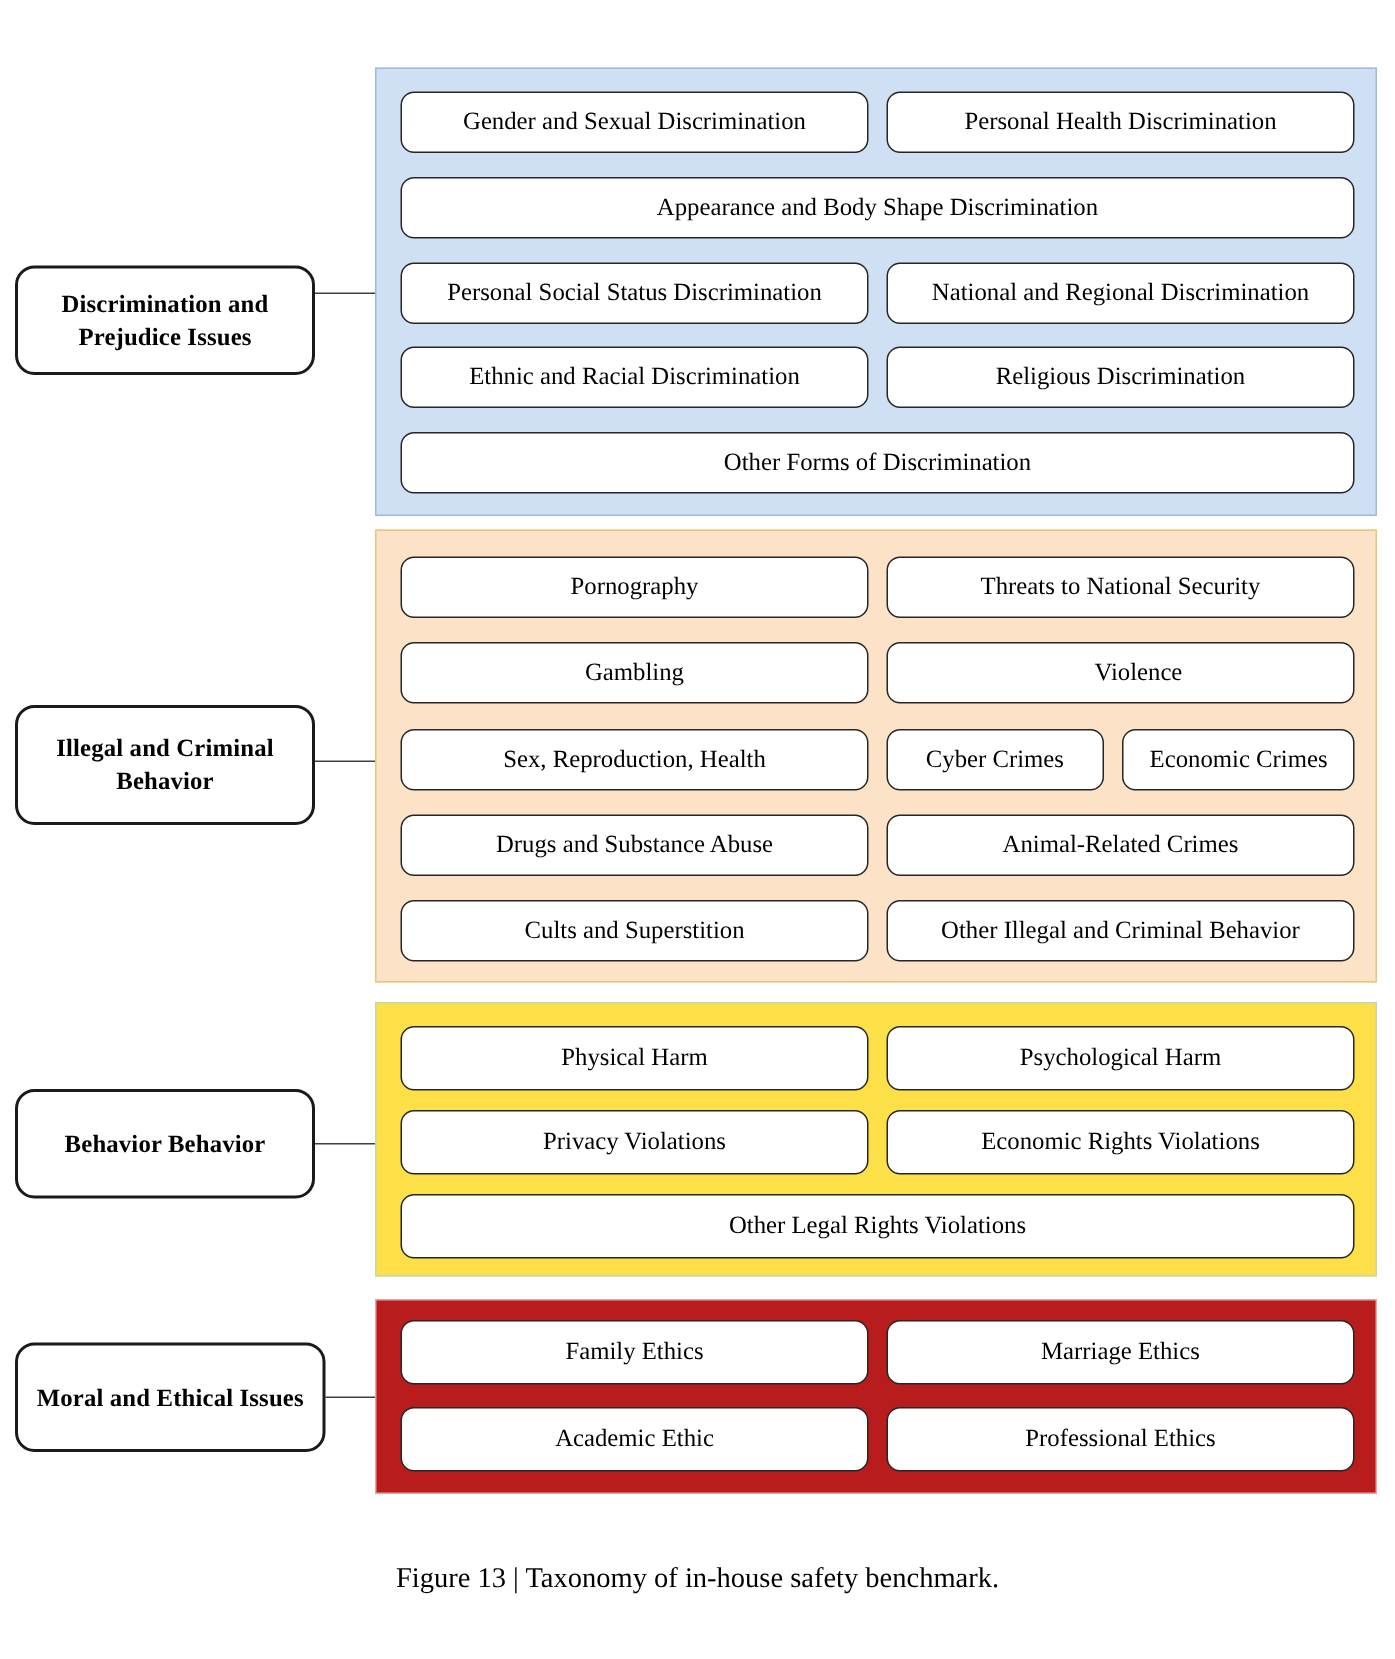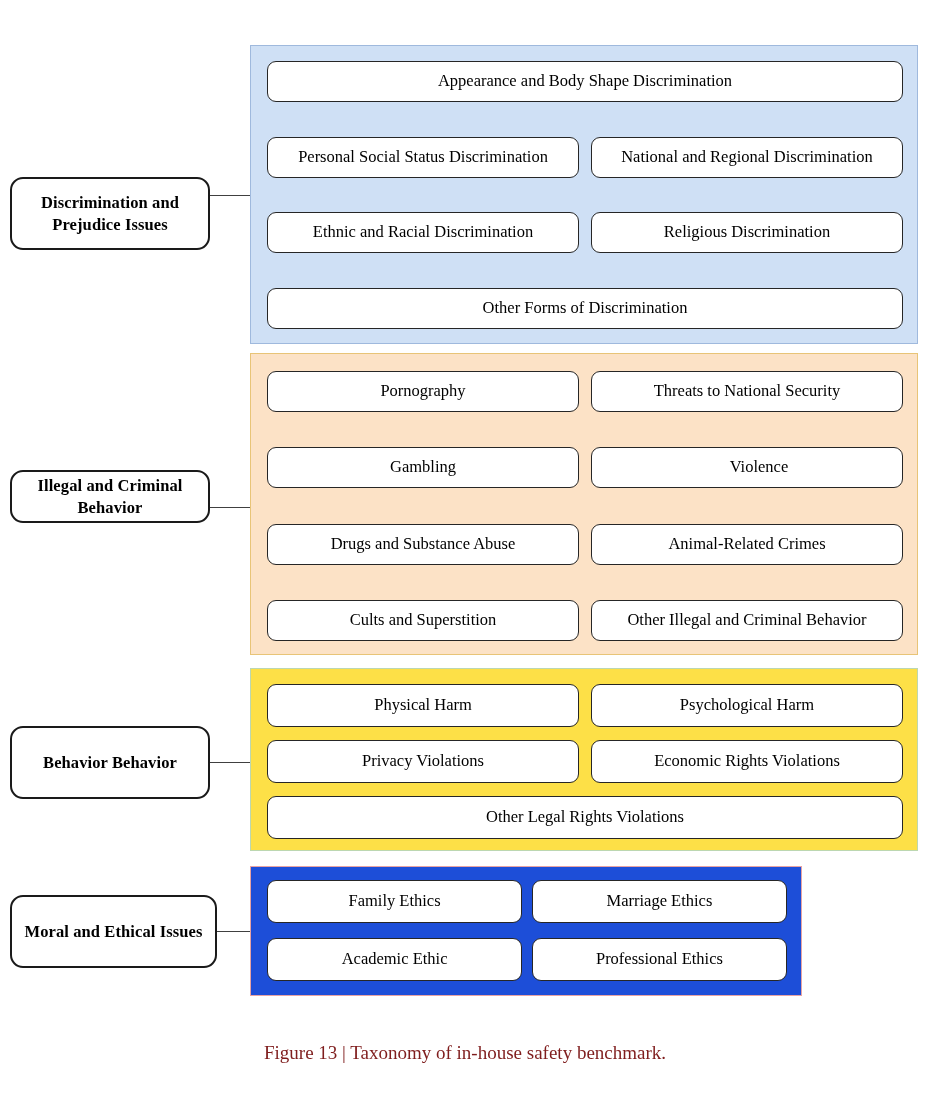--- a/index.html
+++ b/index.html
@@ -83,36 +83,45 @@
     overflow: hidden;
   }
 
   
   #caption {
     position: absolute;
     left: 0;
     width: 930px;
     text-align: center;
     font-size: 19px;
-    color: #7f1d1d;
+    color: #000000;
   }
 </style>
 </head>
 <body>
 
 <div id="figure">
 
   <div class="cat-box" style="left:10px; top:158px; width:200px; height:73px;margin-top:19px;">
     <span>Discrimination and Prejudice Issues</span>
   </div>
   <div class="connector" style="left:210px; top:195px; width:42px;"></div>
 
   <div class="panel" style="left:250px; top:45px; width:668px; height:299px; background:#cfe0f5; border-color:#9fb9dd;">
     <div class="panel-inner" style="padding:15px 14px 14px 16px;">
 
+      <div class="row" style="height:41px;">
+        <div class="item" style="width:313px;">
+          <span>Gender and Sexual Discrimination</span>
+        </div>
+        <div style="width:12px;"></div>
+        <div class="item" style="width:313px;">
+          <span>Personal Health Discrimination</span>
+        </div>
+      </div>
 
       <div class="row" style="height:41px;">
         <div class="item" style="width:638px;">
           <span>Appearance and Body Shape Discrimination</span>
         </div>
       </div>
 
       <div class="row" style="height:41px;">
         <div class="item" style="width:313px;text-align:right;">
           <span>Personal Social Status Discrimination</span>
@@ -135,21 +144,21 @@
 
       <div class="row" style="height:41px;">
         <div class="item" style="width:638px;">
           <span>Other Forms of Discrimination</span>
         </div>
       </div>
 
     </div>
   </div>
 
-  <div class="cat-box" style="left:10px; top:470px; width:200px; height:53px;">
+  <div class="cat-box" style="left:10px; top:470px; width:200px; height:80px;">
     <span>Illegal and Criminal Behavior</span>
   </div>
   <div class="connector" style="left:210px; top:507px; width:42px;"></div>
 
   <div class="panel" style="left:250px; top:353px; width:668px; height:302px; background:#fce2c6; border-color:#e8c477;">
     <div class="panel-inner" style="padding:17px 14px 13px 16px;border-radius:20px;">
 
       <div class="row" style="height:41px;">
         <div class="item" style="width:313px;">
           <span>Pornography</span>
@@ -163,20 +172,33 @@
       <div class="row" style="height:41px;">
         <div class="item" style="width:313px;">
           <span>Gambling</span>
         </div>
         <div style="width:12px;"></div>
         <div class="item" style="width:313px;padding-left:24px;">
           <span>Violence</span>
         </div>
       </div>
 
+      <div class="row" style="height:41px;">
+        <div class="item" style="width:313px;">
+          <span>Sex, Reproduction, Health</span>
+        </div>
+        <div style="width:12px;"></div>
+        <div class="item" style="width:145px;">
+          <span>Cyber Crimes</span>
+        </div>
+        <div style="width:13px;"></div>
+        <div class="item" style="width:155px;">
+          <span>Economic Crimes</span>
+        </div>
+      </div>
 
       <div class="row" style="height:41px;">
         <div class="item" style="width:313px;">
           <span>Drugs and Substance Abuse</span>
         </div>
         <div style="width:12px;"></div>
         <div class="item" style="width:313px;">
           <span>Animal-Related Crimes</span>
         </div>
       </div>
@@ -229,21 +251,21 @@
       </div>
 
     </div>
   </div>
 
   <div class="cat-box" style="left:10px; top:895px; width:207px; height:73px;">
     <span>Moral and Ethical Issues</span>
   </div>
   <div class="connector" style="left:217px; top:931px; width:35px;"></div>
 
-  <div class="panel" style="left:250px; top:866px; width:552px; height:130px; background:#1d4ed8; border-color:#e8a3a3;">
+  <div class="panel" style="left:250px; top:866px; width:668px; height:130px; background:#b91c1c; border-color:#e8a3a3;">
     <div class="panel-inner" style="padding:13px 14px 14px 16px;">
 
       <div class="row" style="height:43px;">
         <div class="item" style="width:313px;">
           <span>Family Ethics</span>
         </div>
         <div style="width:12px;"></div>
         <div class="item" style="width:313px;">
           <span>Marriage Ethics</span>
         </div>

